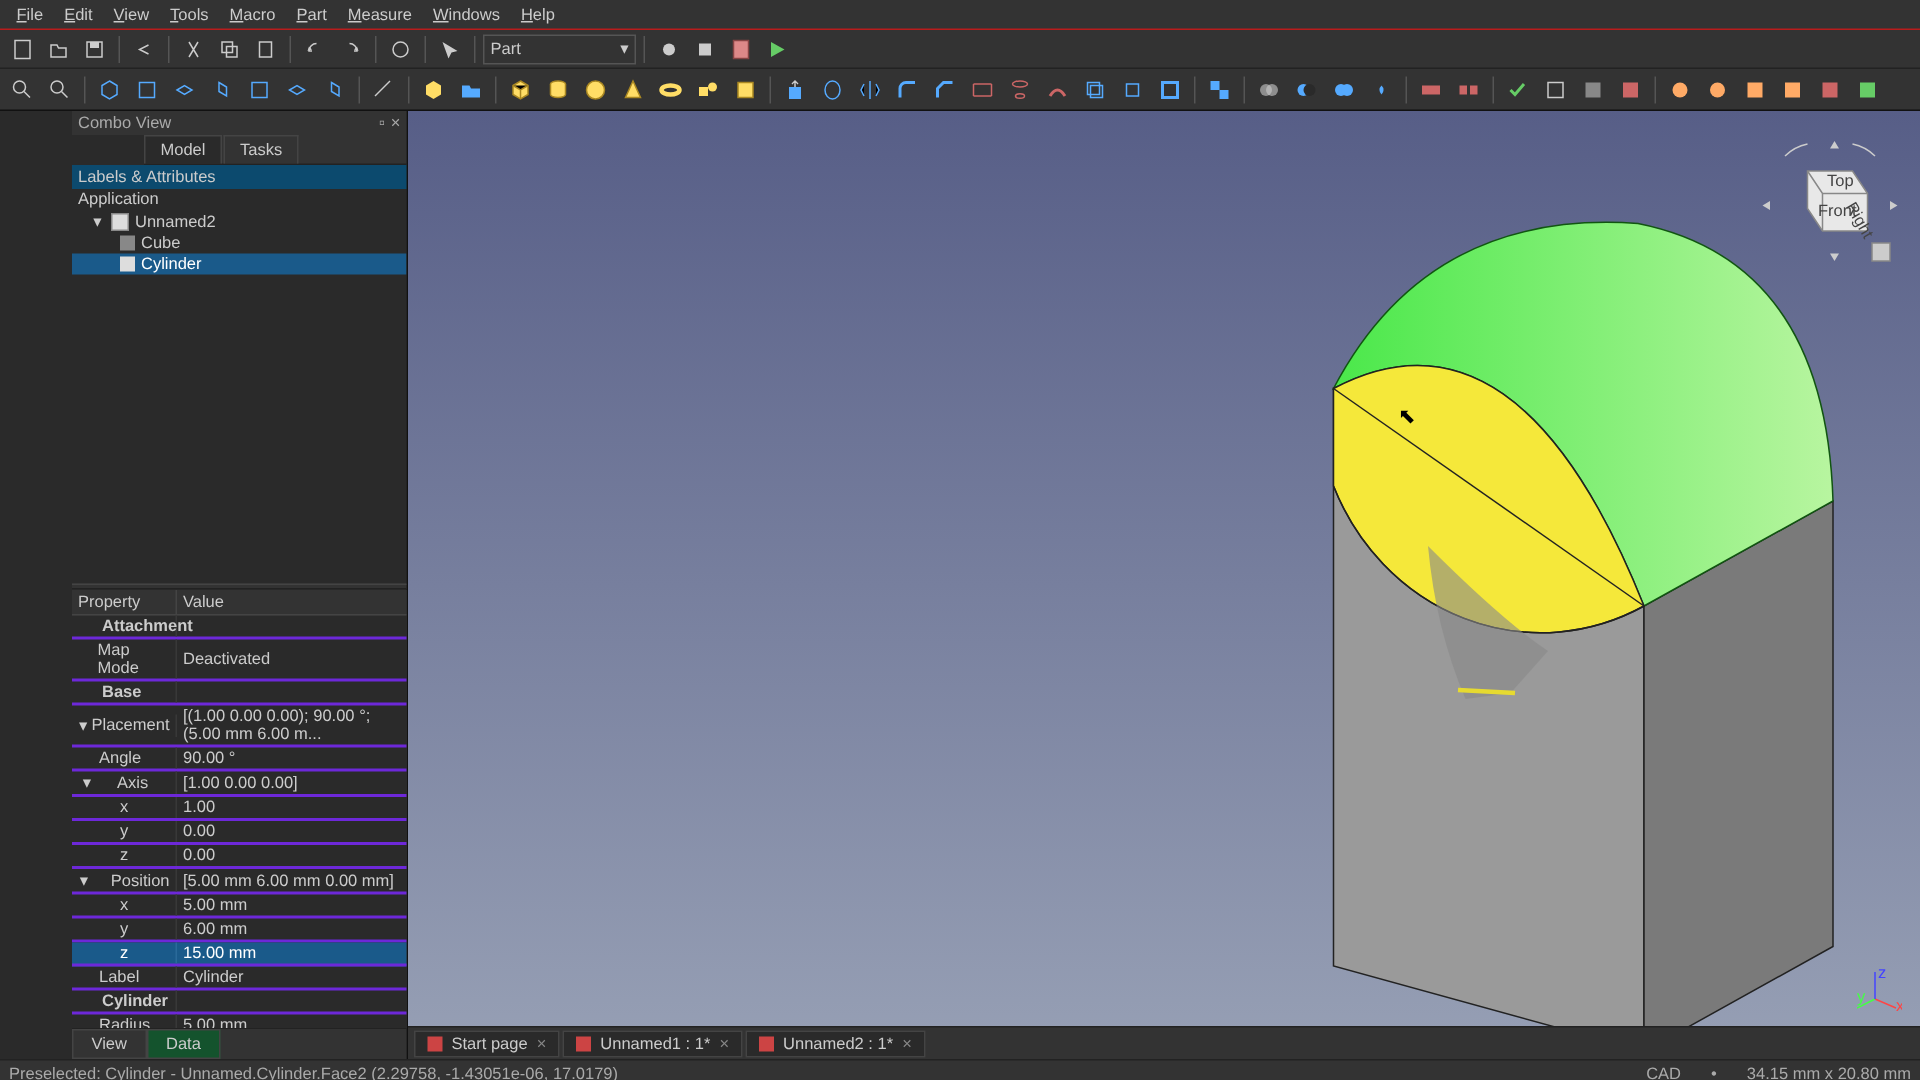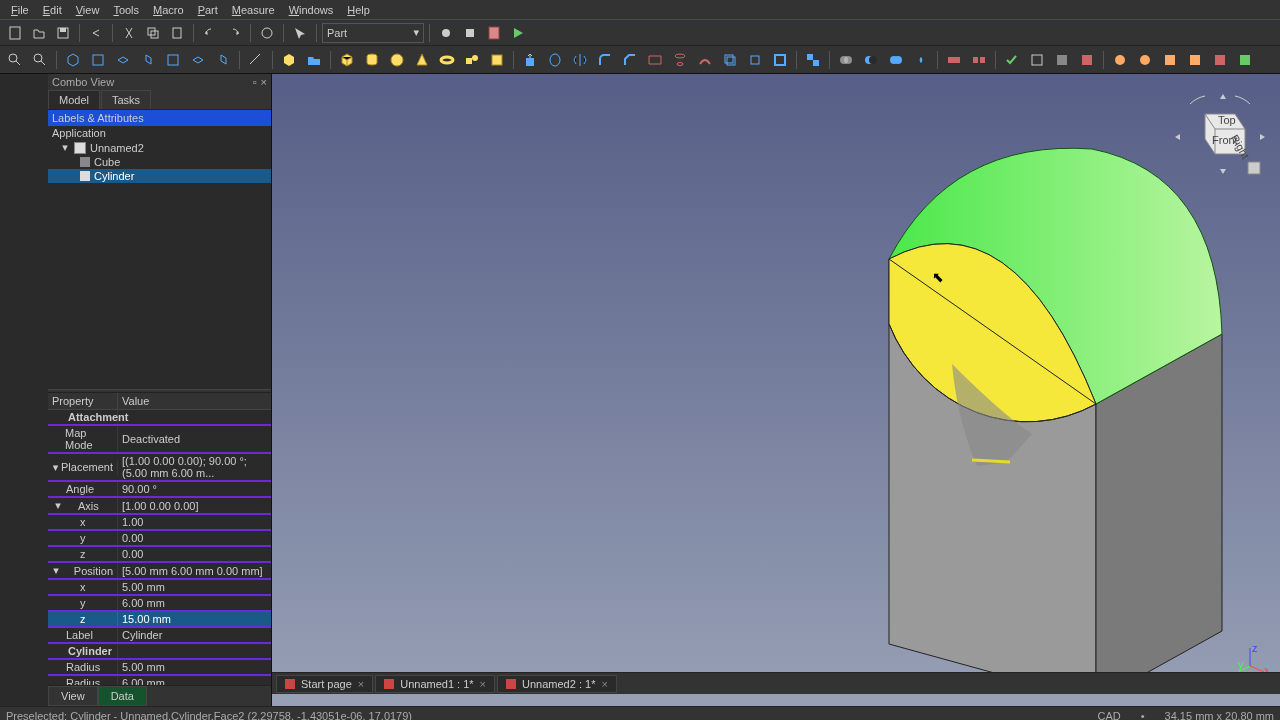--- a/index.html
+++ b/index.html
@@ -15,24 +15,24 @@
 .toolbar .combo { width: 102px; height: 20px; background: #333; border: 1px solid #555; padding: 0 4px; display: flex; align-items: center; justify-content: space-between; }
 
 .iconbar { height: 28px; background: #333; display: flex; align-items: center; padding: 0 4px; gap: 3px; border-bottom: 1px solid #111; }
 .iconbar .ib-btn { width: 22px; height: 22px; display: flex; align-items: center; justify-content: center; cursor: pointer; }
 .iconbar .sep { width: 1px; height: 18px; background: #555; margin: 0 2px; }
 
 .main { display: flex; height: 632px; }
 
 .side { width: 272px; background: #2a2a2a; display: flex; flex-direction: column; border-right: 1px solid #111; padding-left: 48px; }
 .combo-title { background: #333; padding: 2px 4px; color: #aaa; display: flex; justify-content: space-between; align-items: center; }
-.tabs { display: flex; background: #333; border-bottom: 1px solid #222; }
+.tabs { display: flex; background: #333; border-bottom: 1px solid #222; margin-left: 48px; }
 .tabs .tab { padding: 3px 10px; background: #2a2a2a; border: 1px solid #444; border-bottom: none; margin-right: 1px; cursor: pointer; }
 .tabs .tab.inactive { background: #333; }
-.labels-hdr { background: #1d4ed8; padding: 2px 4px; }
+.labels-hdr { background: #0c4a6e; padding: 2px 4px; }
 .tree { flex: 0 0 auto; height: 263px; background: #2a2a2a; overflow: auto; }
 .tree-item { padding: 1px 4px; display: flex; align-items: center; gap: 4px; }
 .tree-item.sel { background: #1a5a8a; color: #fff; }
 .indent1 { padding-left: 12px; }
 .indent2 { padding-left: 32px; }
 .exp { width: 10px; display: inline-block; text-align: center; cursor: pointer; }
 .doc-icon { width: 12px; height: 12px; background: #ddd; border: 1px solid #888; display: inline-block; }
 .shape-icon { width: 10px; height: 10px; background: #888; display: inline-block; }
 
 .splitter { height: 4px; background: #333; cursor: ns-resize; border-top: 1px solid #444; border-bottom: 1px solid #222; }
@@ -51,21 +51,21 @@
 .plabel { padding-left: 2px; }
 .sub1 .plabel { padding-left: 14px; }
 .sub2 .plabel { padding-left: 28px; }
 
 .bottom-tabs { display: flex; background: #333; border-top: 1px solid #222; }
 .bottom-tabs .btab { padding: 3px 12px; background: #333; border: 1px solid #444; cursor: pointer; }
 .bottom-tabs .btab.active { background: #14532d; }
 
 .viewport { flex: 1; position: relative; background: linear-gradient(to bottom, #575e87 0%, #97a0b5 100%); }
 
-.doc-tabs { position: absolute; bottom: 12px; left: 0; right: 0; height: 22px; background: #333; display: flex; align-items: center; padding: 0 4px; gap: 2px; border-top: 1px solid #222; }
+.doc-tabs { position: absolute; bottom: 0; left: 0; right: 0; height: 22px; background: #333; display: flex; align-items: center; padding: 0 4px; gap: 2px; border-top: 1px solid #222; }
 .doc-tab { padding: 2px 8px; background: #2a2a2a; border: 1px solid #444; display: flex; align-items: center; gap: 6px; cursor: pointer; }
 .doc-tab .dicon { width: 10px; height: 10px; background: #c44; }
 .doc-tab .close { color: #888; cursor: pointer; }
 
 .statusbar { height: 18px; background: #333; display: flex; align-items: center; justify-content: space-between; padding: 0 6px; border-top: 1px solid #222; font-size: 10px; color: #aaa; }
 .statusbar .right { display: flex; gap: 20px; }
 
 .navcube { position: absolute; top: 10px; right: 10px; width: 100px; height: 100px; }
 
 .axes { position: absolute; bottom: 30px; right: 12px; width: 30px; height: 30px; }
@@ -488,20 +488,26 @@
             </div>
             <div class="c2"></div>
           </div>
           <div class="prop-row">
             <div class="c1">
               <span class="pexp"></span>
               <span class="plabel">Map Mode</span>
             </div>
             <div class="c2">Deactivated</div>
           </div>
+          <div class="prop-row group">
+            <div class="c1">
+              <span class="plabel">Base</span>
+            </div>
+            <div class="c2"></div>
+          </div>
           <div class="prop-row">
             <div class="c1">
               <span class="pexp">▾</span>
               <span class="plabel">Placement</span>
             </div>
             <div class="c2">[(1.00 0.00 0.00); 90.00 °; (5.00 mm  6.00 m...</div>
           </div>
           <div class="prop-row">
             <div class="c1 sub1">
               <span class="plabel">Angle</span>

